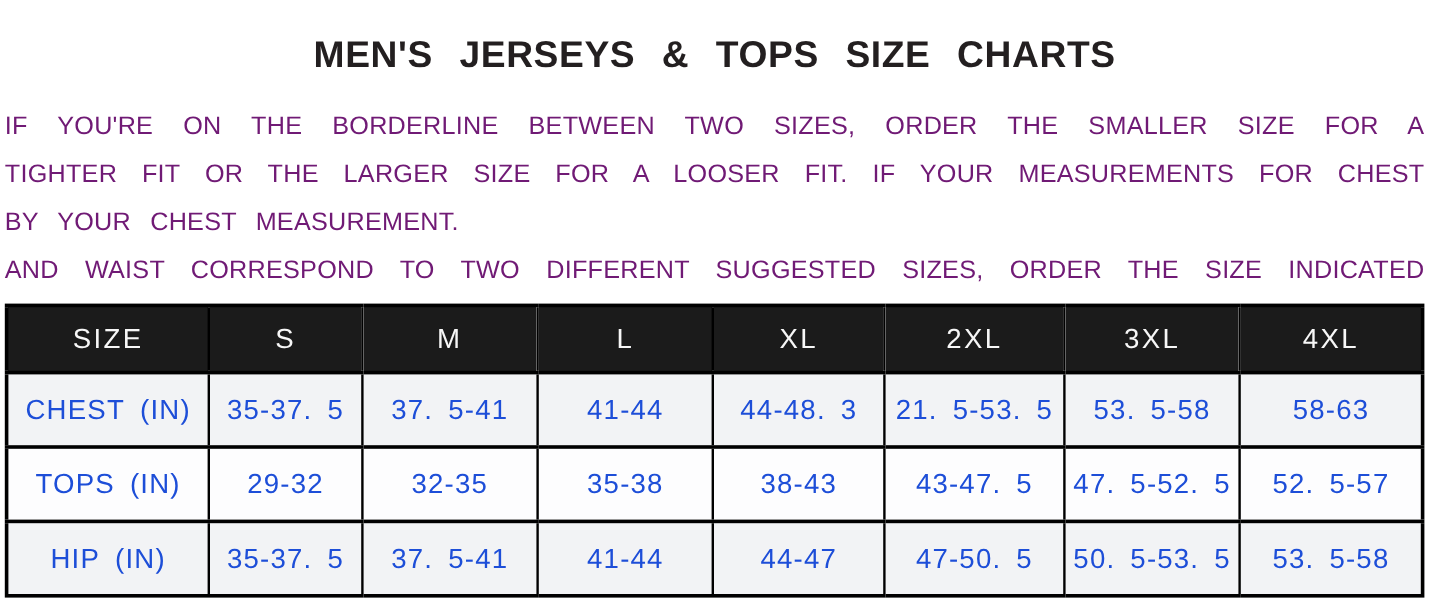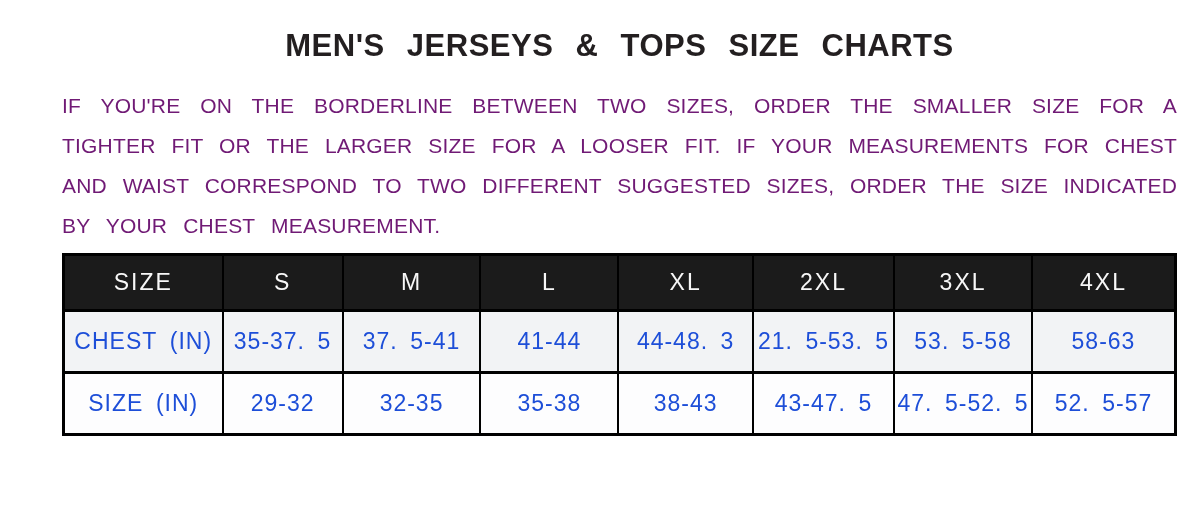--- a/index.html
+++ b/index.html
@@ -7,22 +7,21 @@
     padding: 0;
     background: #ffffff;
   }
   body {
     width: 1191px;
     height: 510px;
     overflow: hidden;
     font-family: "Liberation Sans", sans-serif;
   }
   .page {
-    padding: 0 14px;
-    margin-left: 48px;
+    padding: 0 4px;
   }
   .page-title {
     margin: 28px 0 0 0;
     text-align: center;
     font-size: 31px;
     line-height: 36px;
     font-weight: bold;
     color: #231f20;
     letter-spacing: 0.5px;
     word-spacing: 0.42em;
@@ -84,22 +83,22 @@
 </head>
 <body>
 
 <div class="page">
 
   <h1 class="page-title">MEN'S JERSEYS &amp; TOPS SIZE CHARTS</h1>
 
   <div class="intro">
     <div class="intro-line">IF YOU'RE ON THE BORDERLINE BETWEEN TWO SIZES, ORDER THE SMALLER SIZE FOR A</div>
     <div class="intro-line">TIGHTER FIT OR THE LARGER SIZE FOR A LOOSER FIT. IF YOUR MEASUREMENTS FOR CHEST</div>
+    <div class="intro-line last">BY YOUR CHEST MEASUREMENT.</div>
     <div class="intro-line">AND WAIST CORRESPOND TO TWO DIFFERENT SUGGESTED SIZES, ORDER THE SIZE INDICATED</div>
-    <div class="intro-line last">BY YOUR CHEST MEASUREMENT.</div>
   </div>
 
   <table class="size-chart">
     <colgroup>
       <col style="width:14.3%">
         <col style="width:10.8%">
         <col style="width:12.4%">
         <col style="width:12.4%">
       <col style="width:12.1%">
         <col style="width:12.7%">
@@ -123,25 +122,35 @@
         <td>CHEST (IN)</td>
         <td>35-37. 5</td>
         <td>37. 5-41</td>
         <td>41-44</td>
         <td>44-48. 3</td>
         <td>21. 5-53. 5</td>
         <td>53. 5-58</td>
         <td>58-63</td>
       </tr>
       <tr>
-        <td>SIZE (IN)</td>
+        <td>TOPS (IN)</td>
         <td>29-32</td>
         <td>32-35</td>
         <td>35-38</td>
         <td>38-43</td>
         <td>43-47. 5</td>
         <td>47. 5-52. 5</td>
         <td>52. 5-57</td>
       </tr>
+      <tr>
+        <td>HIP (IN)</td>
+        <td>35-37. 5</td>
+        <td>37. 5-41</td>
+        <td>41-44</td>
+        <td>44-47</td>
+        <td>47-50. 5</td>
+        <td>50. 5-53. 5</td>
+        <td>53. 5-58</td>
+      </tr>
     </tbody>
   </table>
 
 </div>
 
 </body></html>

